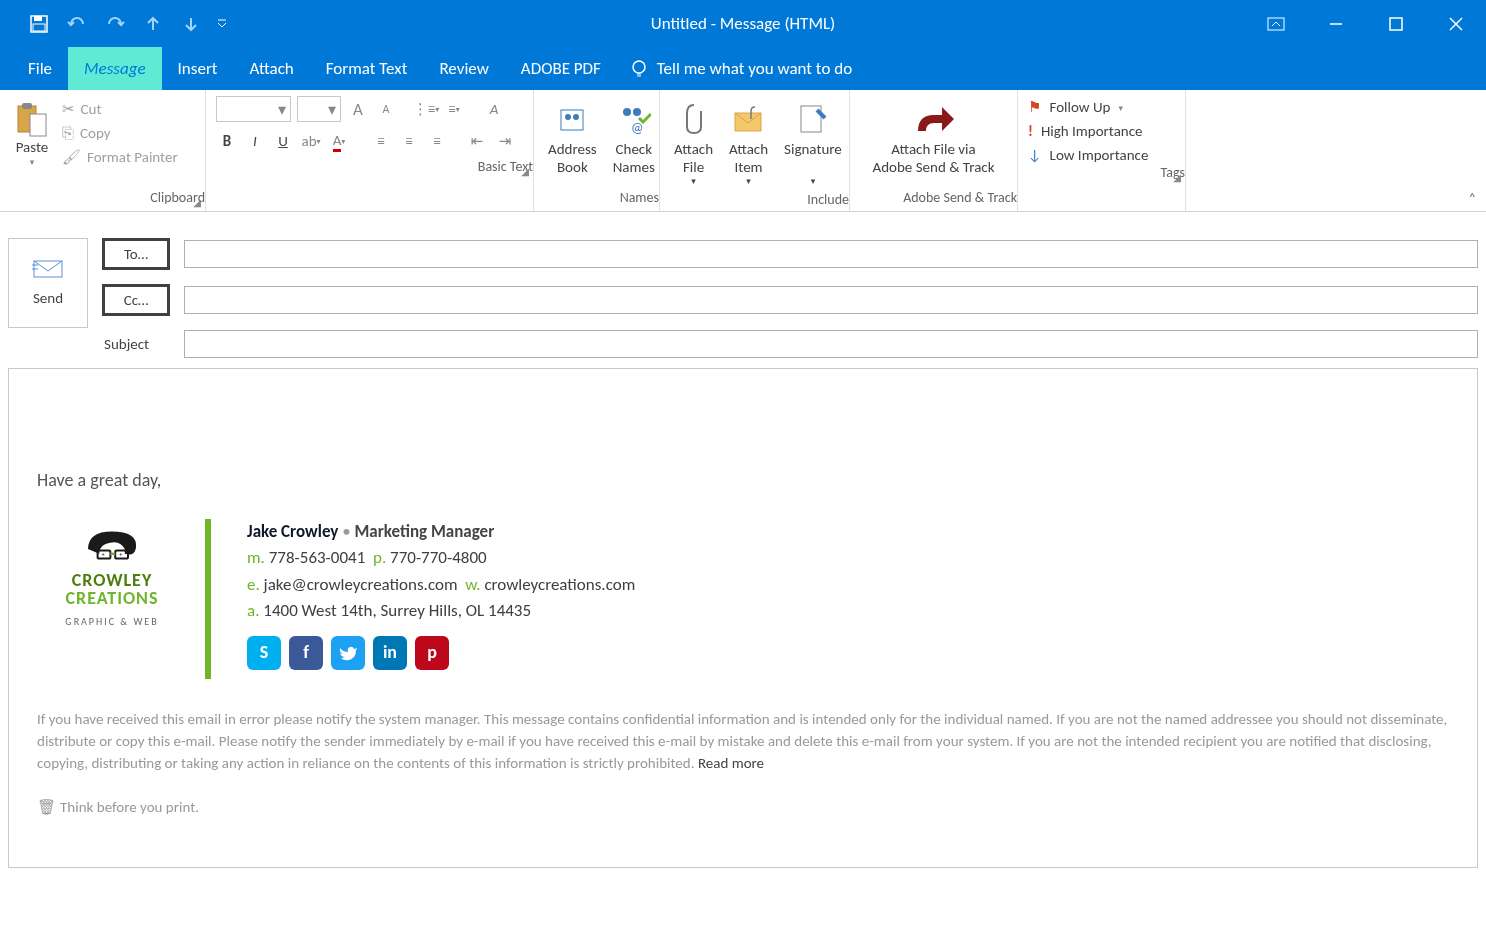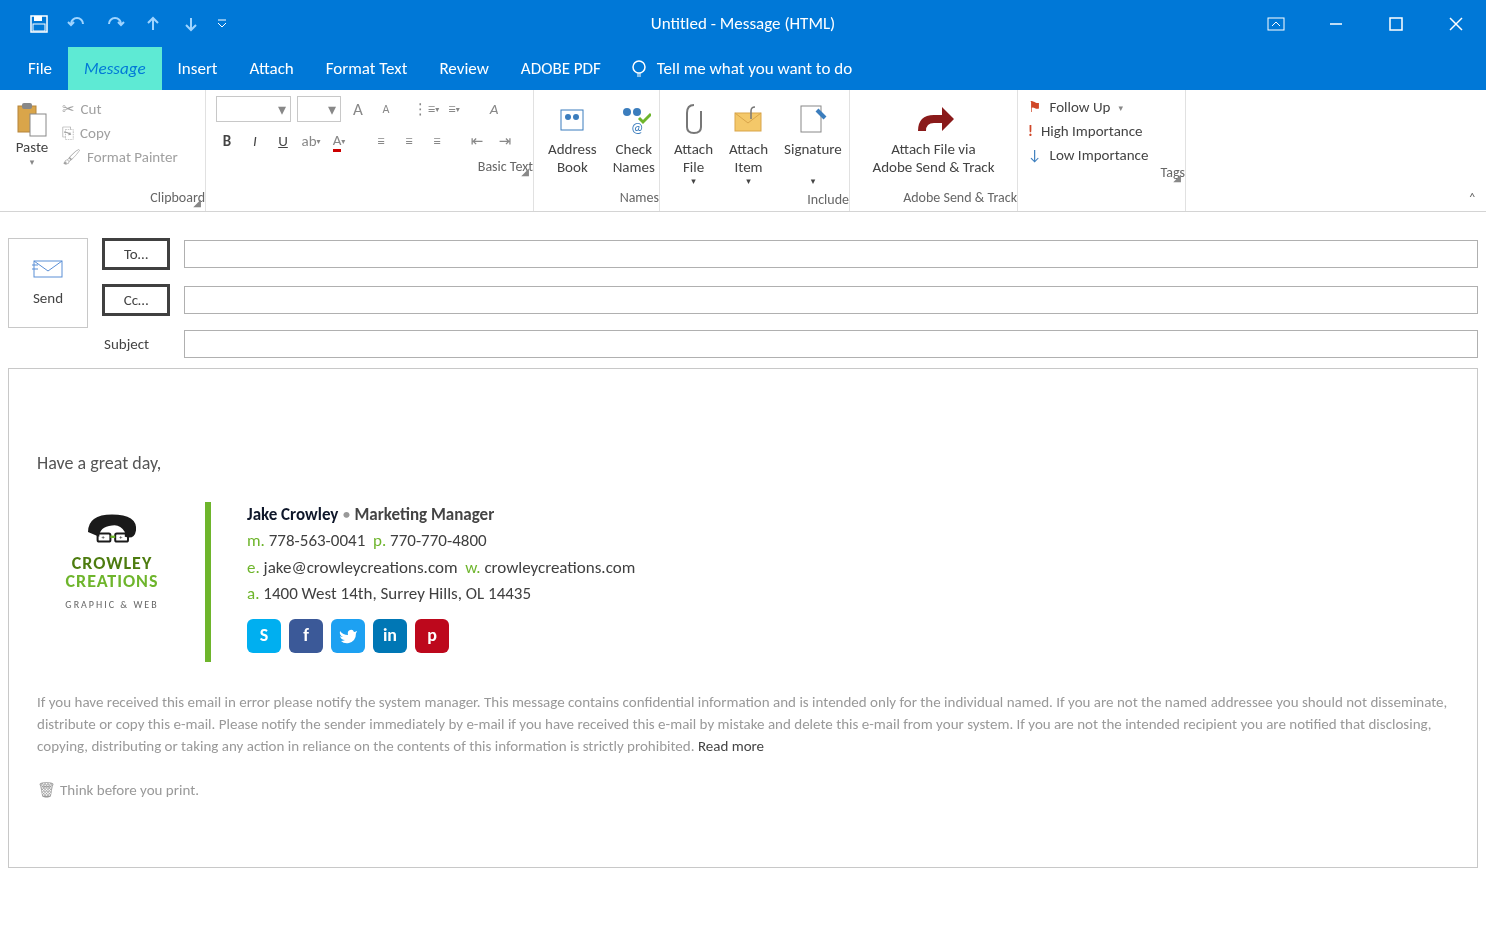--- a/index.html
+++ b/index.html
@@ -55,21 +55,21 @@
 .compose { padding:26px 8px 0 8px; display:flex; gap:14px; }
 .send-box { width:80px; height:90px; border:1px solid #c8c8c8; display:flex; flex-direction:column; align-items:center; justify-content:center; gap:10px; font-size:15px; color:#444; }
 .fields { flex:1; display:flex; flex-direction:column; gap:14px; }
 .field-row { display:flex; align-items:center; gap:14px; }
 .addr-btn { width:68px; height:32px; border:3px solid #404040; display:flex; align-items:center; justify-content:center; font-size:15px; color:#444; }
 .subj-lbl { width:68px; text-align:left; font-size:15px; color:#444; padding-left:2px; }
 .field-input { flex:1; height:28px; border:1px solid #b0b0b0; padding:2px 6px; font-size:15px; }
 
 
 .bodyarea { margin:10px 8px 0 8px; border:1px solid #c8c8c8; height:500px; padding:28px; color:#555; }
-.greeting { font-size:18px; color:#555; margin-top:55px; margin-bottom:28px; }
+.greeting { font-size:18px; color:#555; margin-top:72px; margin-bottom:28px; }
 .sig { display:flex; gap:18px; }
 .sig-logo { width:150px; display:flex; flex-direction:column; align-items:center; padding-top:6px; }
 .sig-divider { width:6px; background:#6eb52c; height:160px; }
 .sig-info { padding-left:18px; font-size:17px; line-height:1.55; }
 .sig-name { color:#0f172a; font-weight:bold; }
 .sig-title { font-weight:bold; color:#444; }
 .lbl { color:#6eb52c; }
 .val { color:#404040; }
 .socials { display:flex; gap:8px; margin-top:12px; }
 .soc { width:34px; height:34px; border-radius:6px; display:flex; align-items:center; justify-content:center; color:#fff; font-weight:bold; font-size:18px; }

